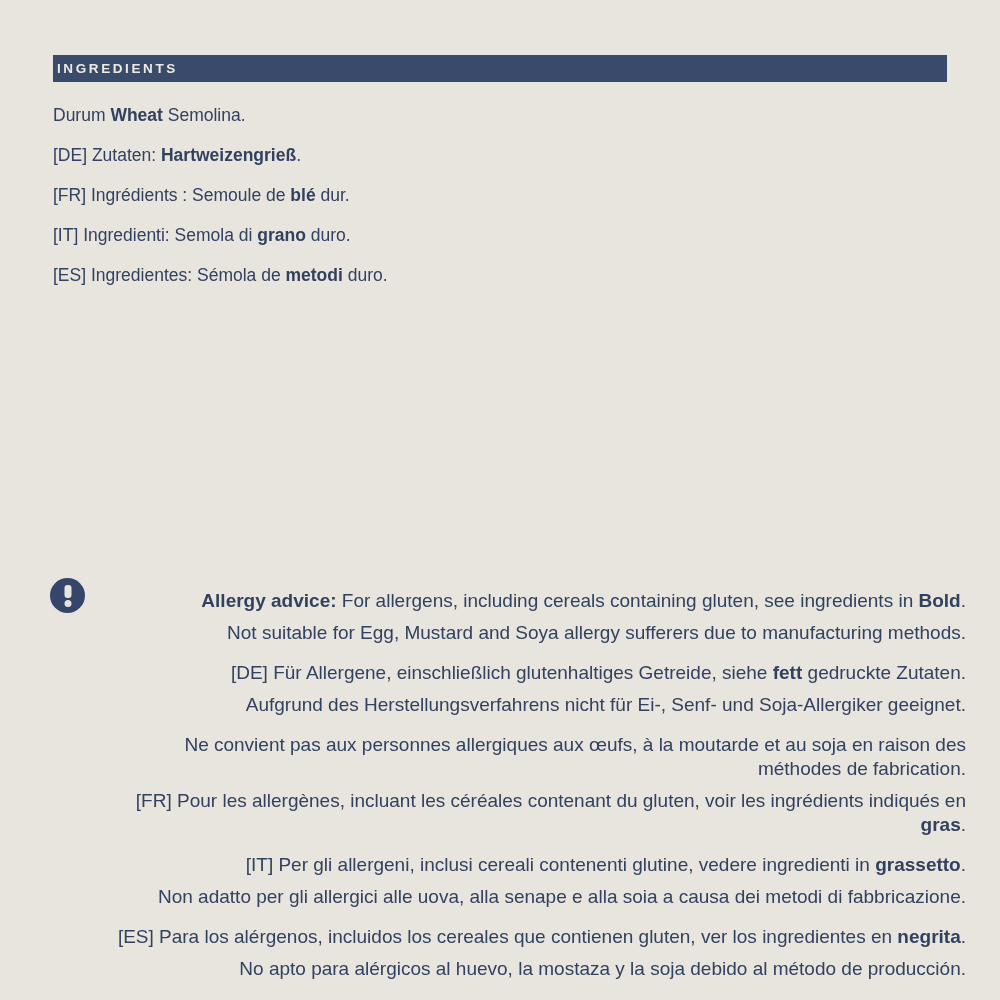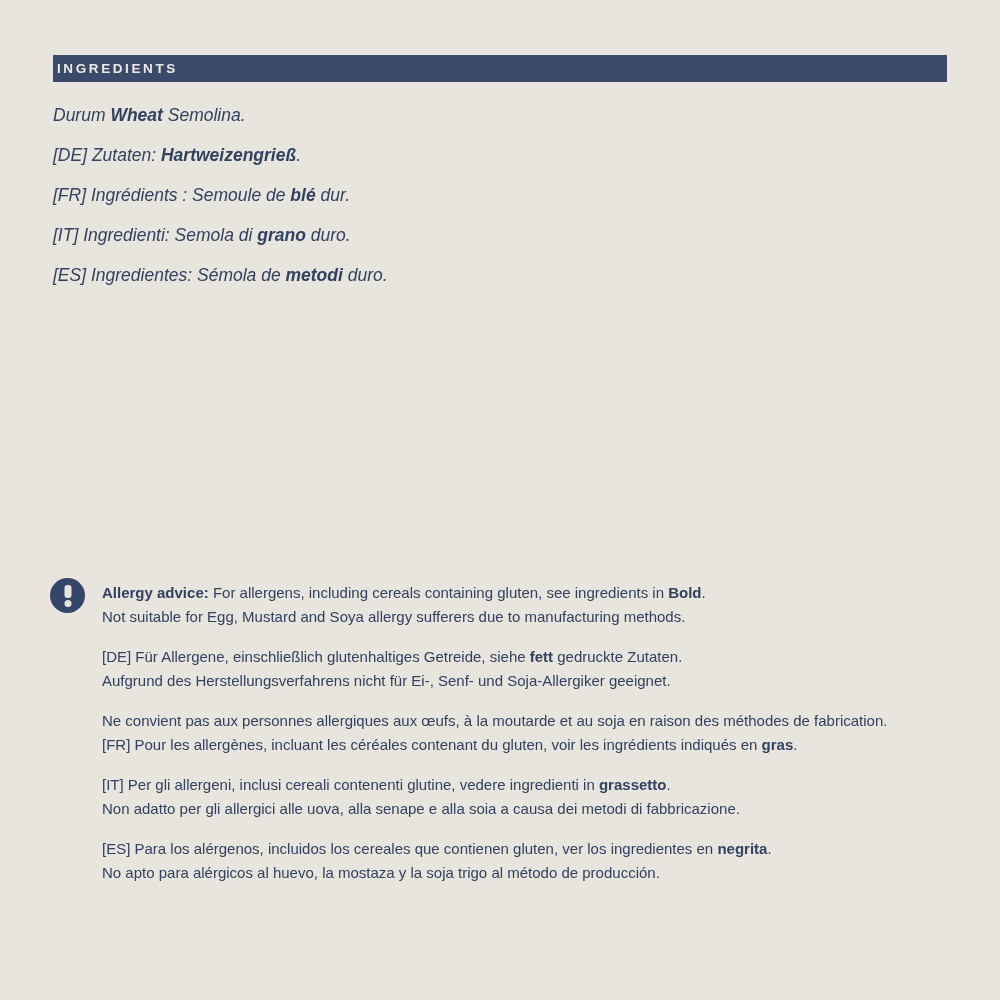--- a/index.html
+++ b/index.html
@@ -35,21 +35,20 @@
   .ingredients {
     position: absolute;
     left: 53px;
     top: 106px;
     width: 894px;
   }
   .ing-line {
     margin: 0 0 22px 0;
     font-size: 17.5px;
     line-height: 18px;
-    font-style: italic;
   }
   .allergy {
     position: absolute;
     left: 50px;
     top: 578px;
     display: flex;
     align-items: flex-start;
   }
   .allergy-icon {
     width: 35px;
@@ -81,23 +80,24 @@
   }
   .allergy-text {
     margin-left: 17px;
     padding-top: 3px;
     width: 872px;
   }
   .allergy-block {
     margin-bottom: 16px;
   }
   .al-line {
-    margin: 0;
-    font-size: 15px;
+    margin: 8px;
+    font-size: 19px;
     line-height: 24px;
+    text-align: right;
   }
   .b {
     font-weight: bold;
   }
 </style>
 </head>
 <body>
 
 <div class="header-bar">
   <span class="header-title">INGREDIENTS</span>
@@ -128,16 +128,16 @@
       <div class="allergy-block">
         <p class="al-line"><span>Ne convient pas aux personnes allergiques aux œufs, à la moutarde et au soja en raison des méthodes de fabrication.</span></p>
         <p class="al-line"><span>[FR] Pour les allergènes, incluant les céréales contenant du gluten, voir les ingrédients indiqués en </span><span class="b">gras</span><span>.</span></p>
       </div>
       <div class="allergy-block">
         <p class="al-line"><span>[IT] Per gli allergeni, inclusi cereali contenenti glutine, vedere ingredienti in </span><span class="b">grassetto</span><span>.</span></p>
         <p class="al-line"><span>Non adatto per gli allergici alle uova, alla senape e alla soia a causa dei metodi di fabbricazione.</span></p>
       </div>
       <div class="allergy-block">
         <p class="al-line"><span>[ES] Para los alérgenos, incluidos los cereales que contienen gluten, ver los ingredientes en </span><span class="b">negrita</span><span>.</span></p>
-        <p class="al-line"><span>No apto para alérgicos al huevo, la mostaza y la soja trigo al método de producción.</span></p>
+        <p class="al-line"><span>No apto para alérgicos al huevo, la mostaza y la soja debido al método de producción.</span></p>
       </div>
     </div>
 </div>
 
 </body></html>

